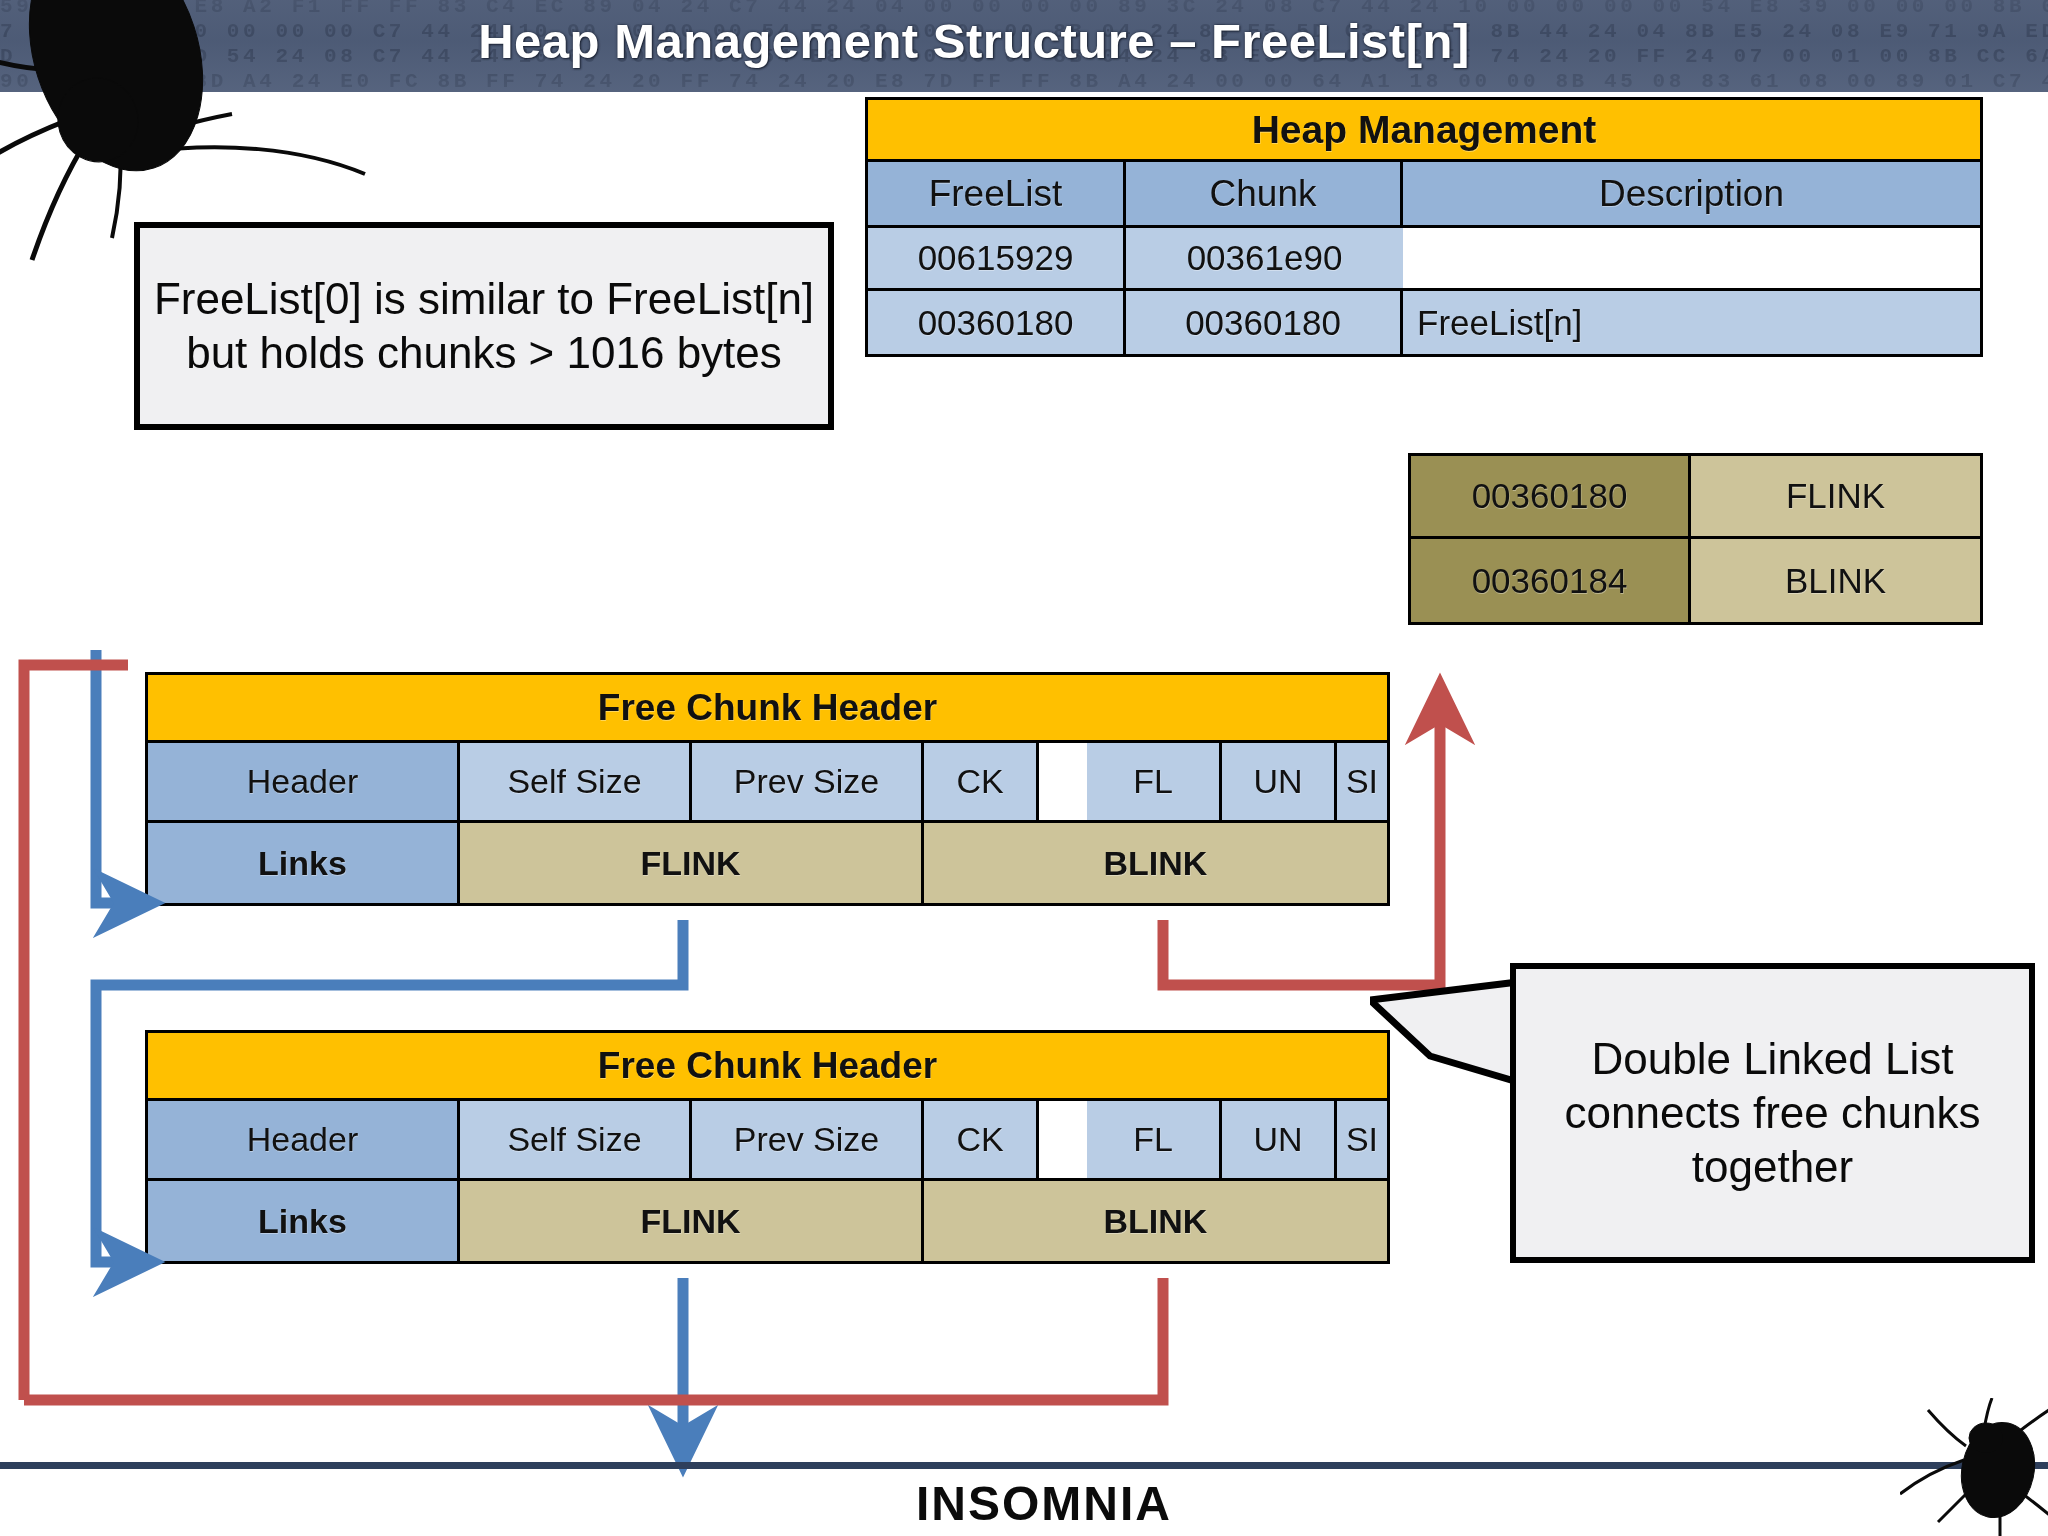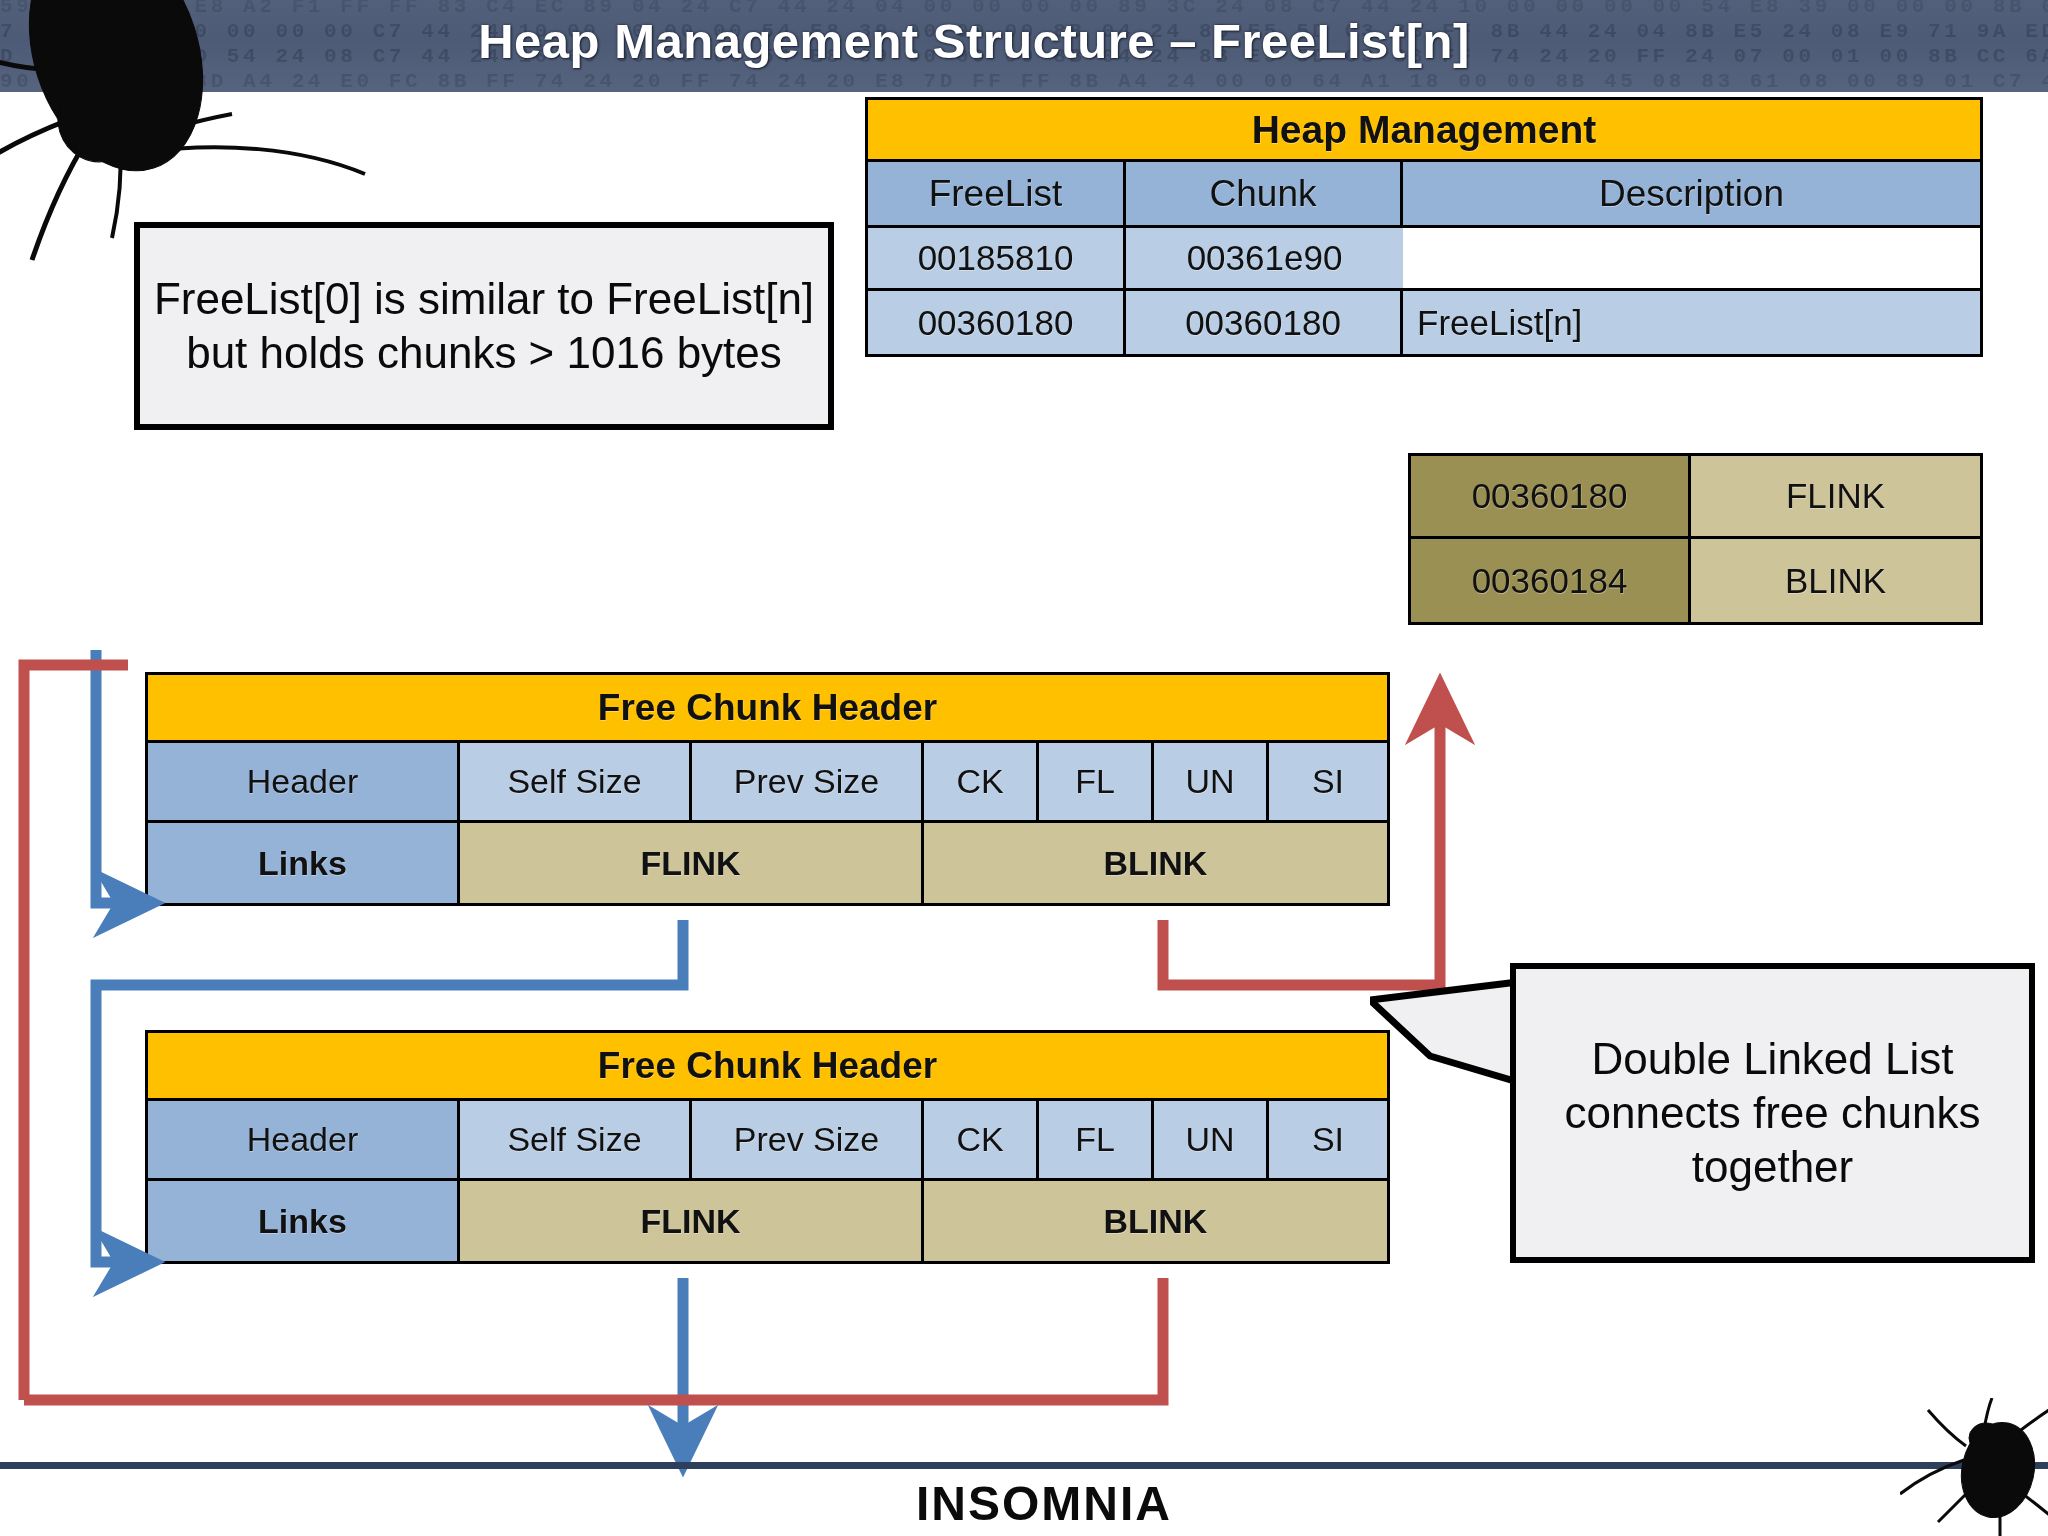--- a/index.html
+++ b/index.html
@@ -87,21 +87,21 @@
   .chunk .r-title{height:68px;}
   .chunk .r-title .cell{font-weight:bold;font-size:37px;}
   .chunk .r-fields{height:80px;}
   .chunk .r-fields .cell{font-size:34px;}
   .chunk .r-links{height:80px;}
   .chunk .r-links .cell{font-size:34px;font-weight:bold;}
   .fc-hdr{width:312px;}
   .fc-self{width:232px;}
   .fc-prev{width:232px;}
   .fc-ck{width:115px;}
-  .fc-fl{width:115px;}
+  .fc-fl{width:135px;margin-left:48px;}
   .fc-un{width:115px;}
   .fc-si{flex:1;}
   .fl-links{width:312px;}
   .fl-flink{width:464px;}
   .fl-blink{flex:1;}
 
   
   .textbox{
     position:absolute;
     background:#f0f0f2;
@@ -182,21 +182,21 @@
   <div class="tbl" id="heap-table">
     <div class="row r-title br">
       <div class="cell c-gold" style="flex:1">Heap Management</div>
     </div>
     <div class="row r-head br">
       <div class="cell c-blue-dark hm-c1">FreeList</div>
       <div class="cell c-blue-dark hm-c2">Chunk</div>
       <div class="cell c-blue-dark hm-c3">Description</div>
     </div>
     <div class="row r-data br">
-      <div class="cell c-blue-light hm-c1">00185810</div>
+      <div class="cell c-blue-light hm-c1">00615929</div>
       <div class="cell c-blue-light hm-c2">00361e90</div>
     </div>
     <div class="row r-data">
       <div class="cell c-blue-light hm-c1">00360180</div>
       <div class="cell c-blue-light hm-c2">00360180</div>
       <div class="cell c-blue-light hm-c3 left-pad">FreeList[n]</div>
     </div>
   </div>
 
   <div class="tbl" id="link-table">

